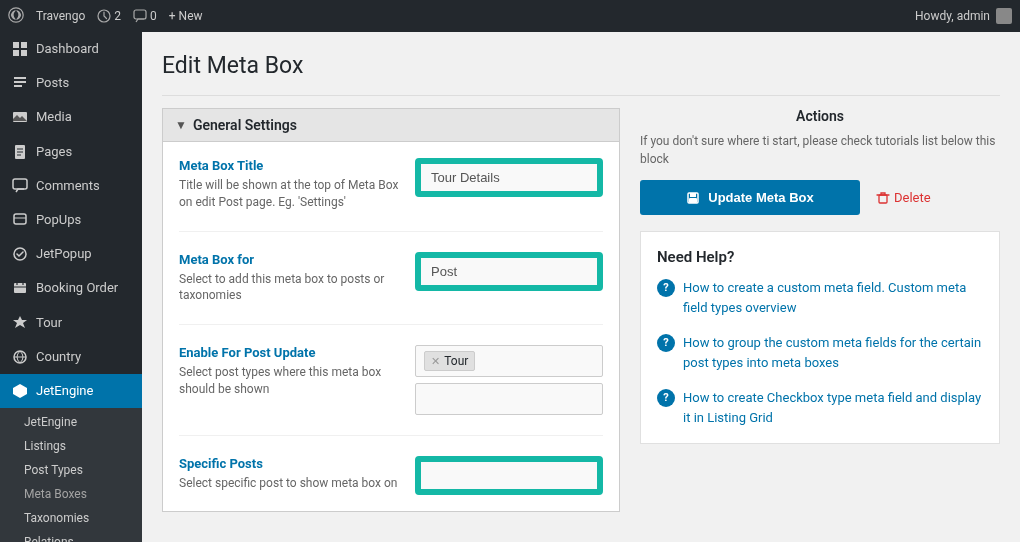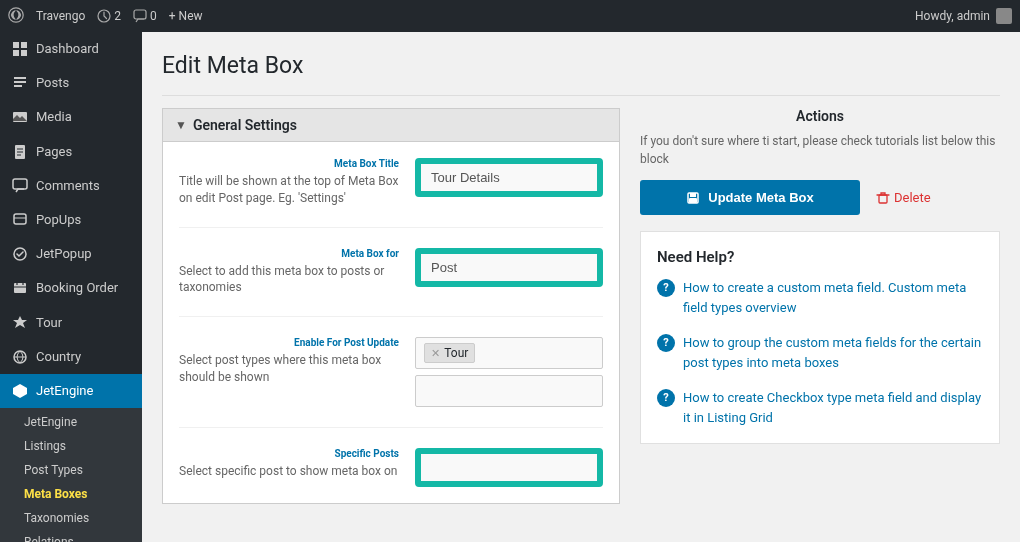--- a/index.html
+++ b/index.html
@@ -48,21 +48,21 @@
     }
     .sidebar-item.active { background: #0073aa; color: #fff; }
     .sidebar-item .icon { width: 16px; height: 16px; flex-shrink: 0; display: flex; align-items: center; justify-content: center; }
     .sidebar-sub { padding: 2px 0; background: #32373c; }
     .sidebar-sub-item {
       padding: 5px 12px 5px 24px;
       color: #ccc;
       cursor: pointer;
       font-size: 12px;
     }
-    .sidebar-sub-item.active { color: #fde047; font-weight: 700; }
+    .sidebar-sub-item.active { color: #a3a3a3; font-weight: 400; }
 
     
     .main-content { flex: 1; padding: 20px 20px 20px 20px; }
 
     
     .page-title { font-size: 23px; font-weight: 400; color: #23282d; margin-bottom: 16px; }
 
     
     .content-area { display: flex; gap: 20px; }
 
@@ -88,21 +88,21 @@
       border: 1px solid #ccc;
       border-top: none;
       padding: 16px;
     }
 
     
     .form-field { margin-bottom: 20px; border-bottom: 1px solid #f0f0f0; padding-bottom: 20px; }
     .form-field:last-child { border-bottom: none; margin-bottom: 0; padding-bottom: 0; }
     .form-field-inner { display: flex; gap: 16px; align-items: flex-start; }
     .form-label-col { width: 220px; flex-shrink: 0; }
-    .form-label { font-weight: 700; color: #0073aa; font-size: 10px; margin-bottom: 4px; text-align: right; }
+    .form-label { font-weight: 700; color: #0073aa; font-size: 13px; margin-bottom: 4px; }
     .form-desc { font-size: 12px; color: #666; line-height: 1.4; }
     .form-control-col { flex: 1; }
     .form-input {
       width: 100%;
       border: 6px solid #14b8a6;
       padding: 6px 10px;
       font-size: 13px;
       background: #f9f9f9;
       color: #555;
       border-radius: 4px;

